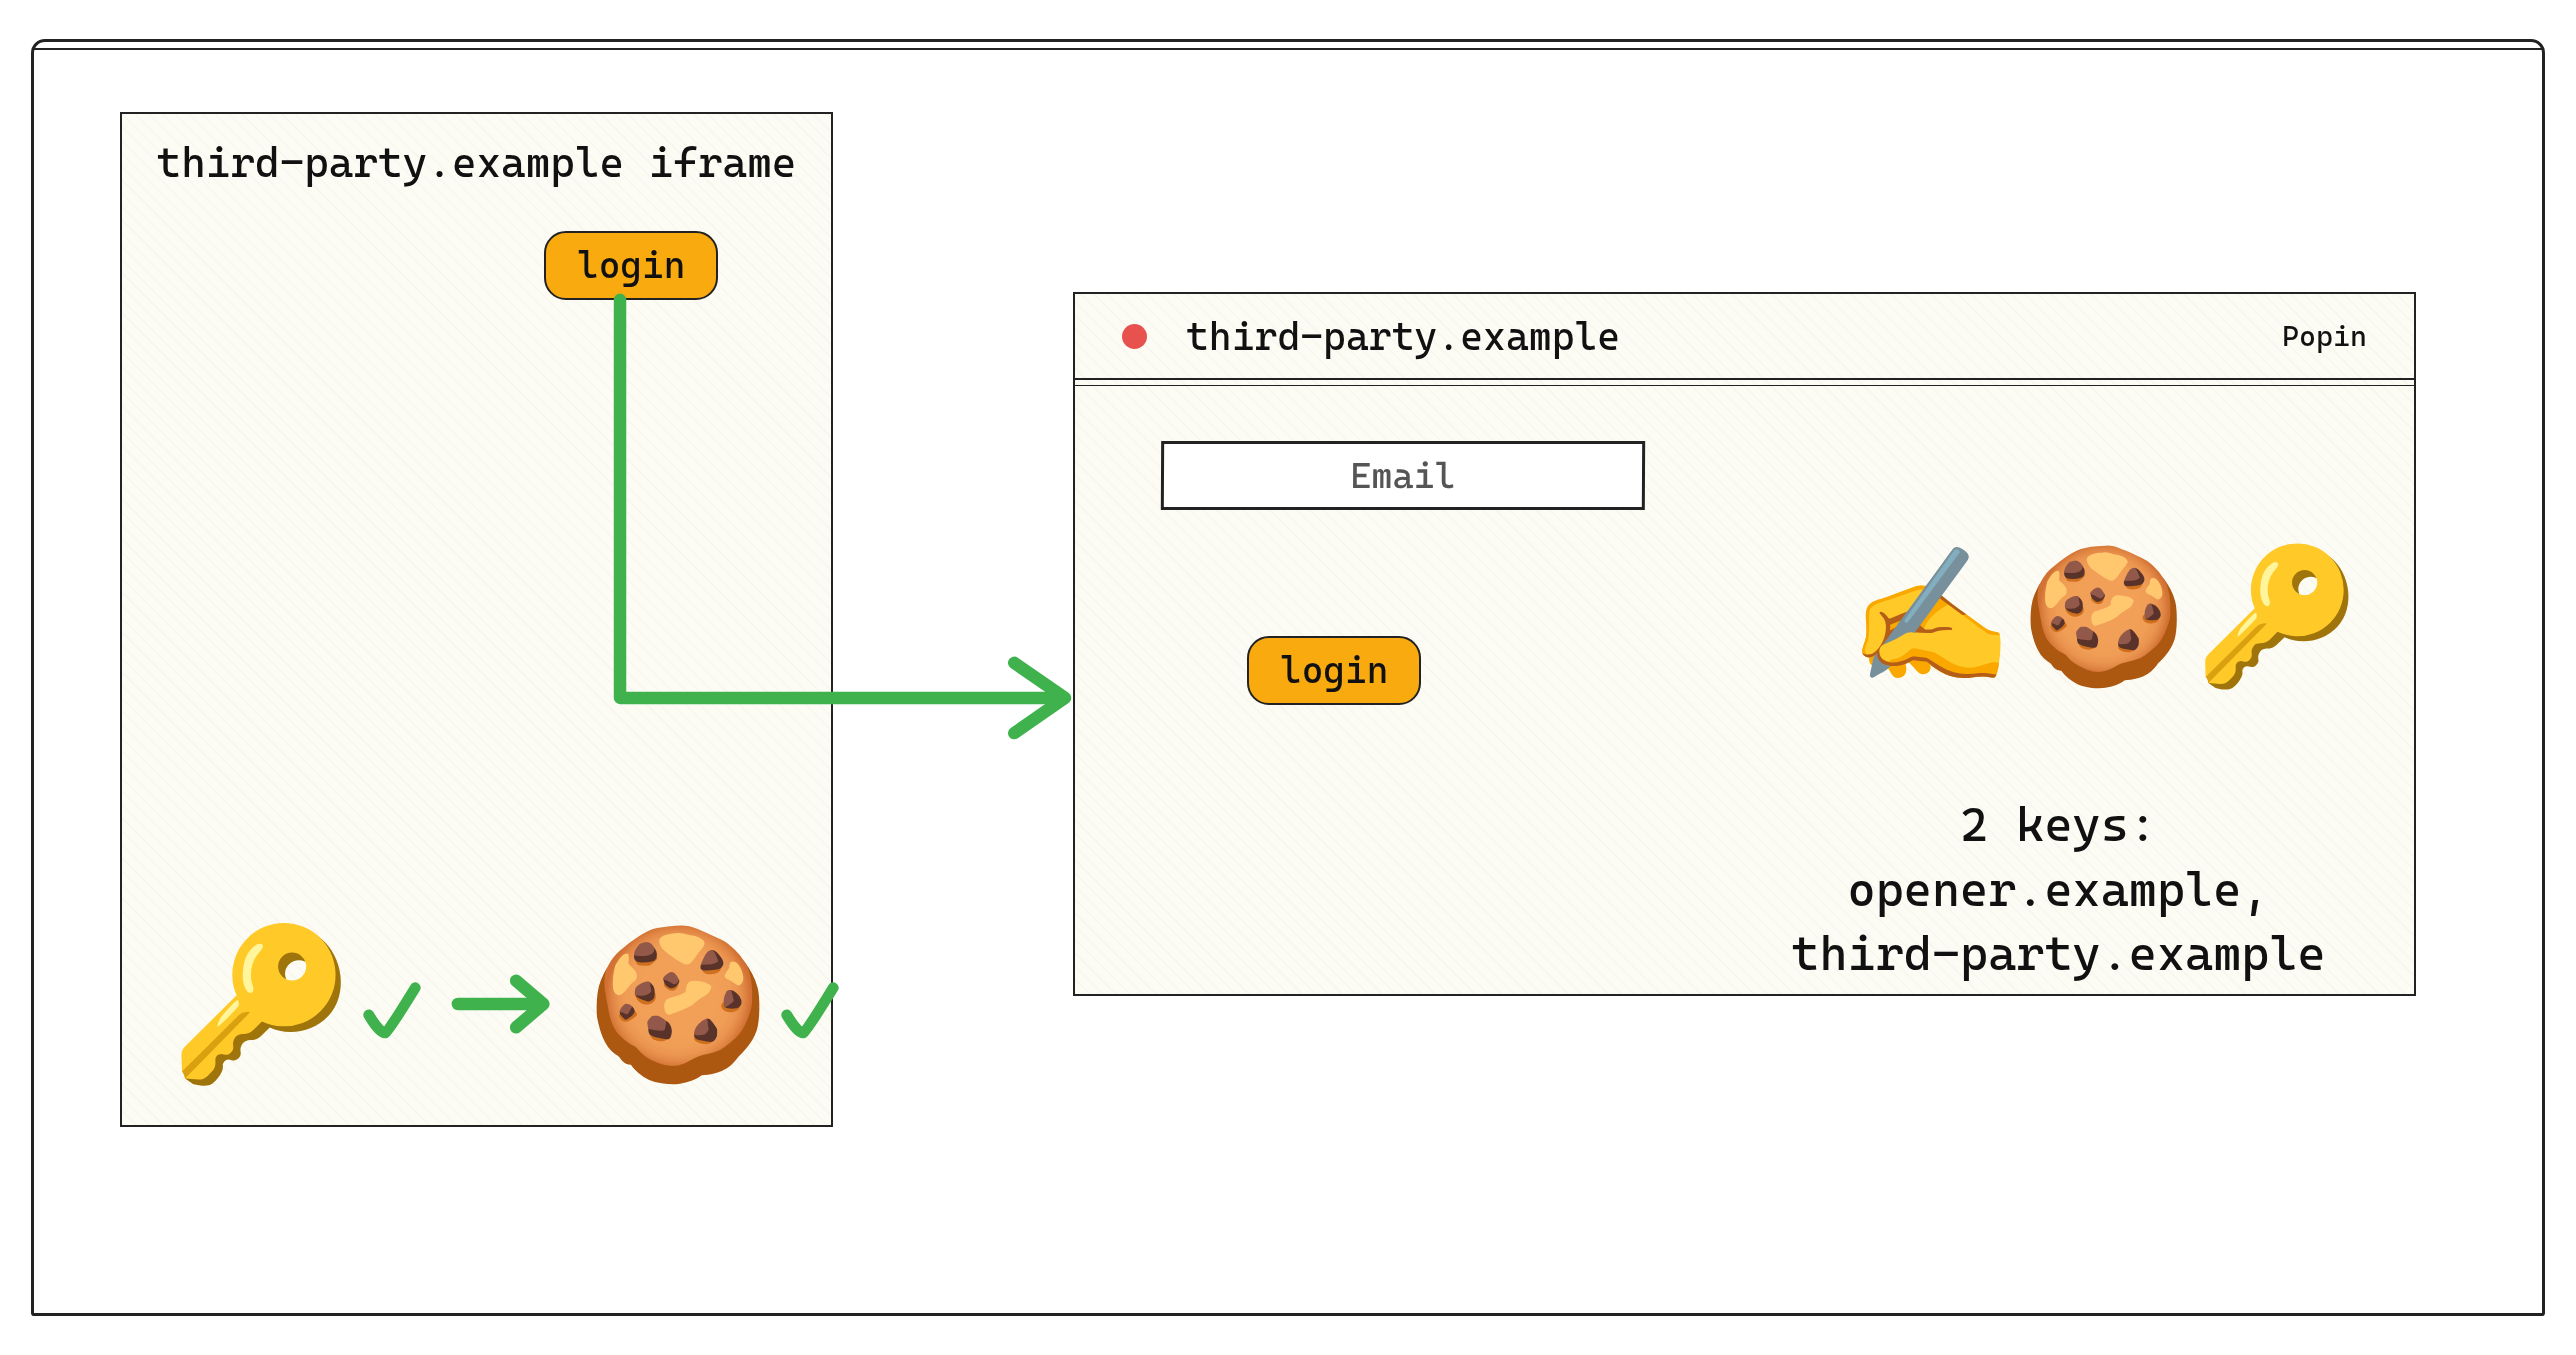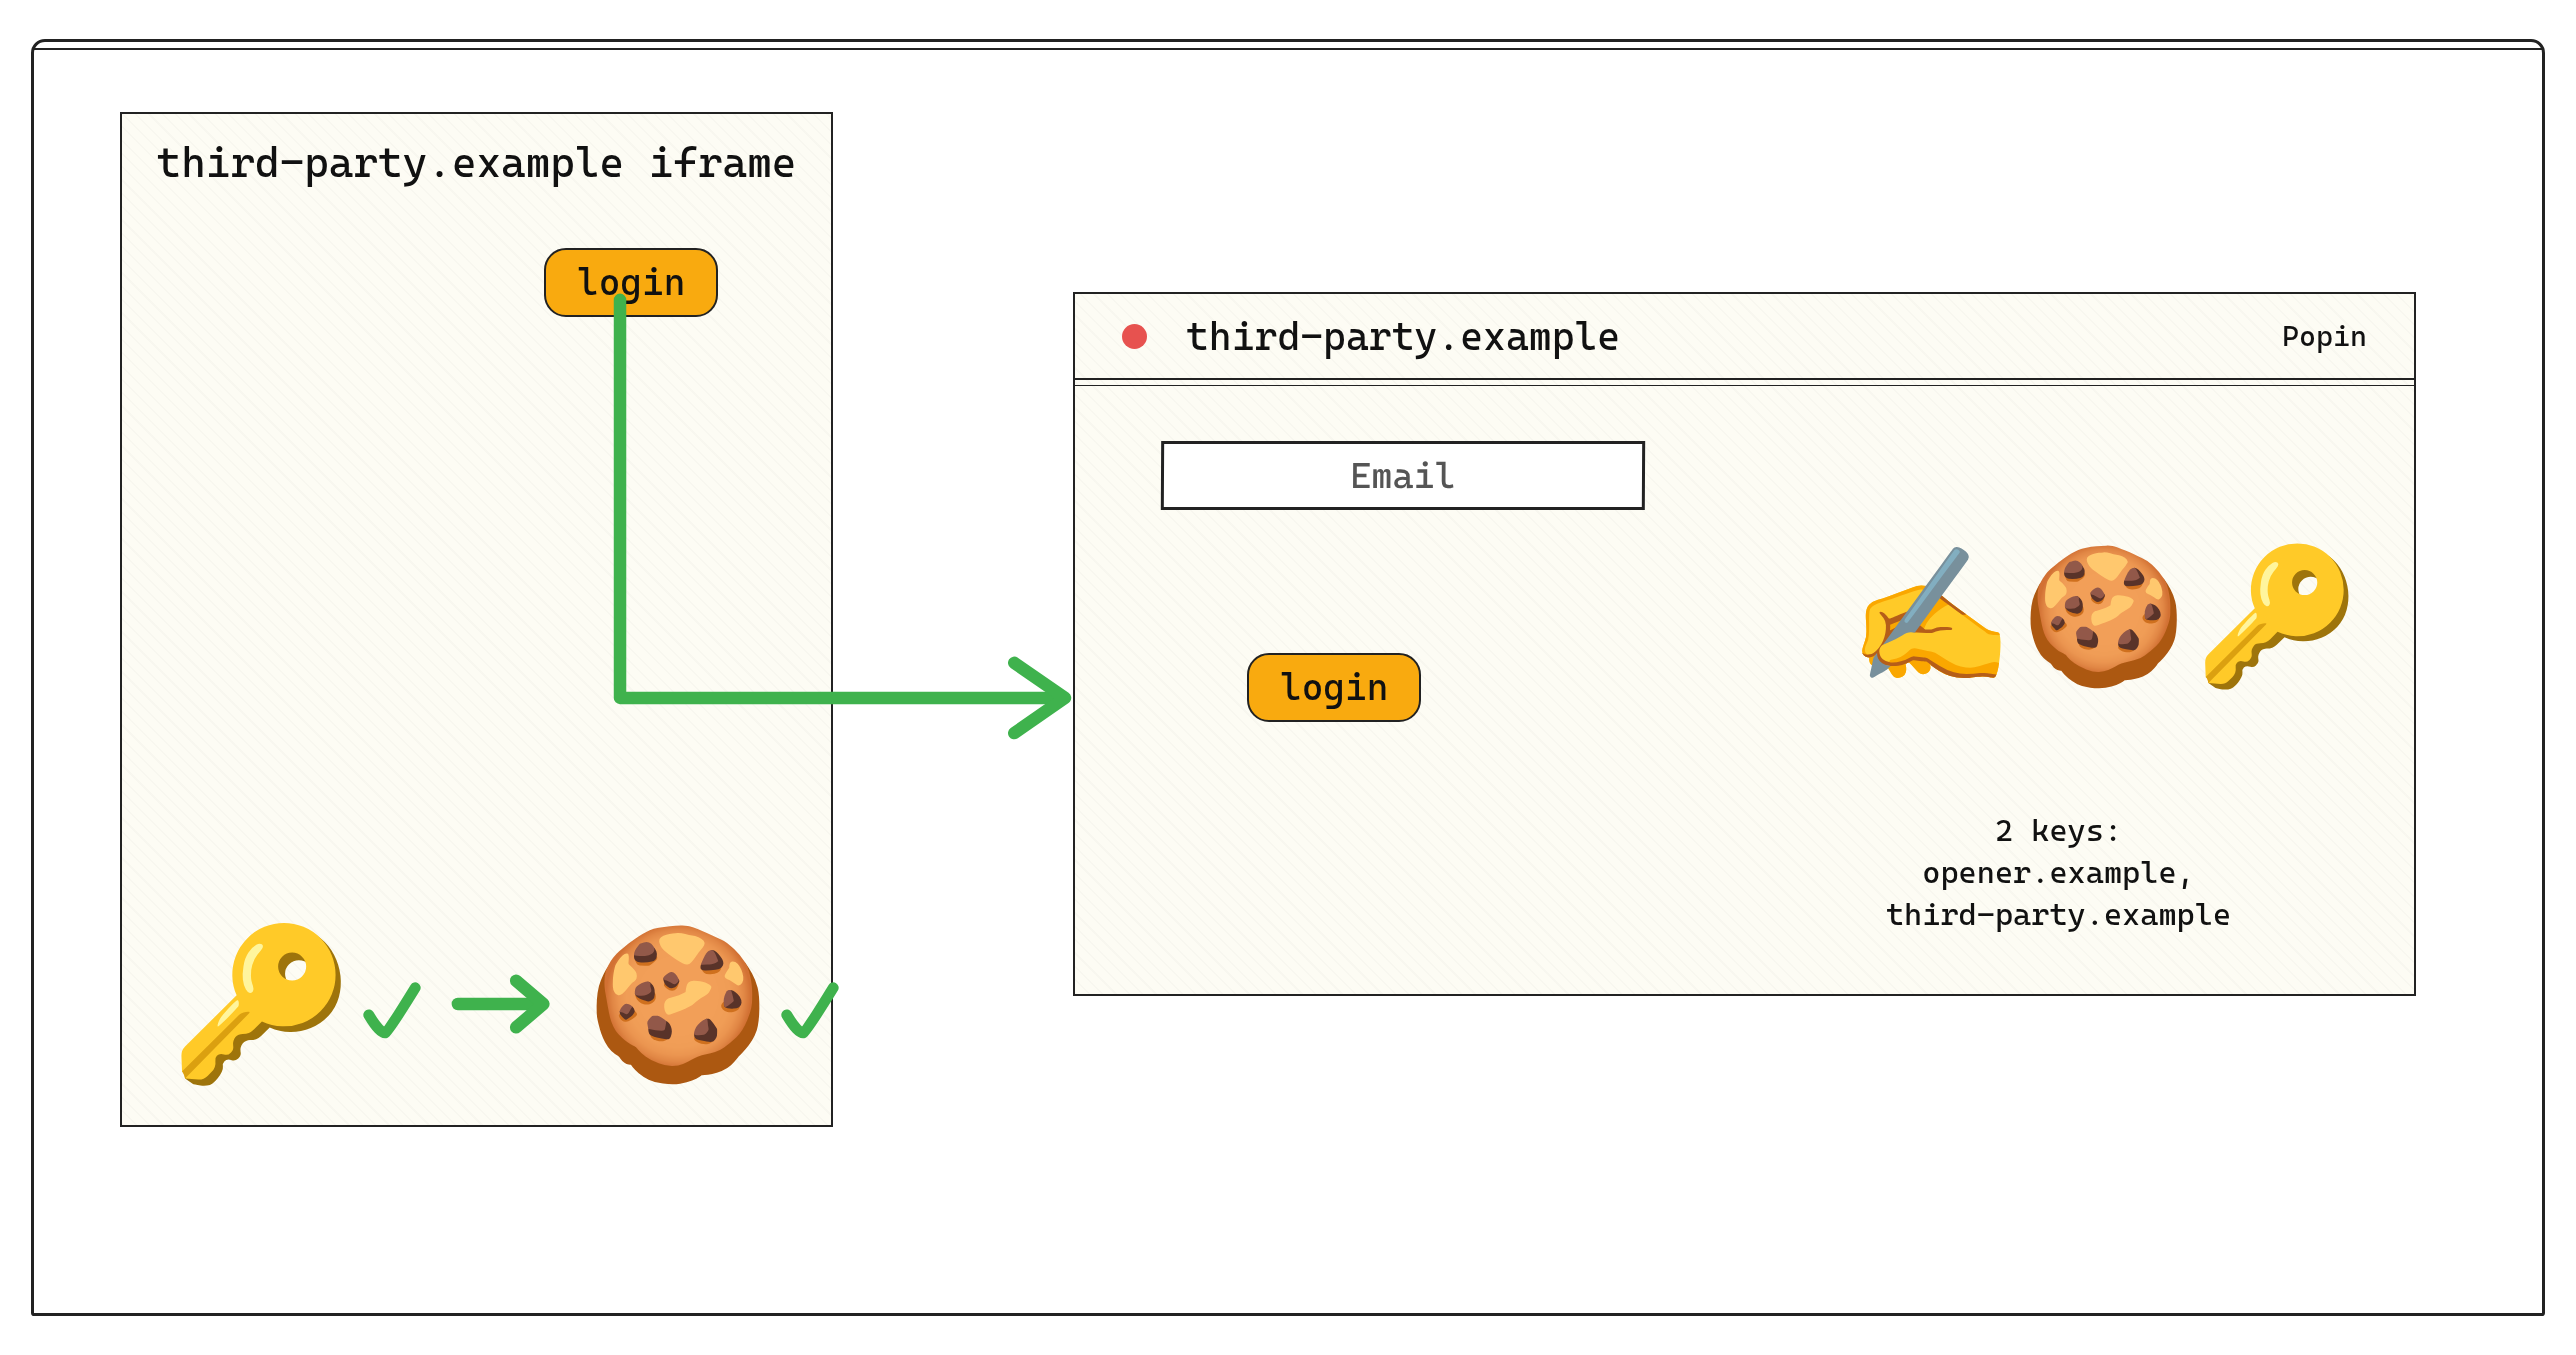--- a/index.html
+++ b/index.html
@@ -74,21 +74,20 @@
   }
   .pill-button {
     background:#f9aa0f;
     border:2.3px solid #222;
     border-radius:22px;
     font-family:inherit;
     font-size:37px;
     font-weight:500;
     padding:11px 31px;
     color:#111;
-    margin-top:17px;
   }
   .iframe-login {
     position:absolute;
     top:117px;
     left:422px;
   }
   .iframe-bottom {
     position:absolute;
     bottom:47px;
     left:47px;
@@ -153,24 +152,24 @@
     top:164px;
     left:773px;
     font-size:133px;
     line-height:1;
     display:flex;
     gap:7.8px;
     align-items:center;
   }
   .keys-text {
     position:absolute;
-    top:424px;
+    top:406px;
     left:687px;
     width:593px;
-    font-size:31px;
+    font-size:48px;
     text-align:center;
     color:#111;
     line-height:1.35;
   }
 
   
   svg.arrows {
     position:absolute;
     top:0; left:0;
     pointer-events:none;

